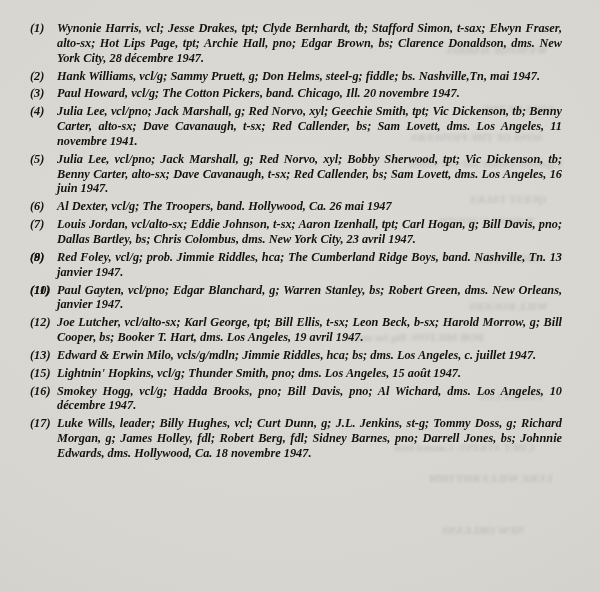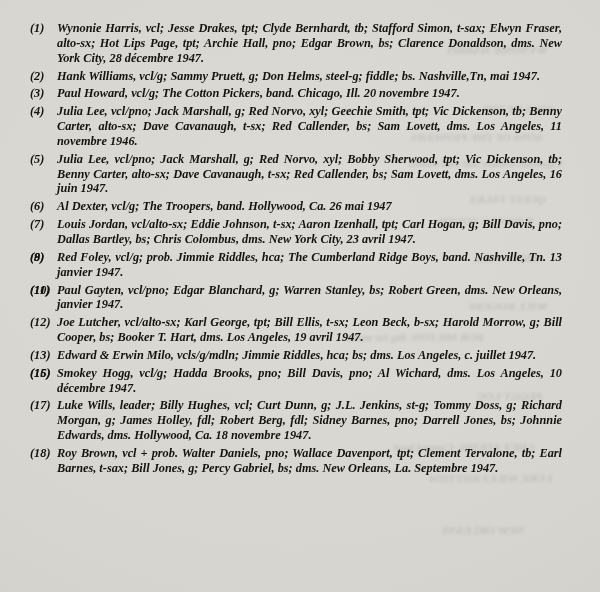--- a/index.html
+++ b/index.html
@@ -83,28 +83,27 @@
   <span class="ghost g8">BOB MILTON: Big fat mama</span>
   <span class="ghost g9">PEGGY LOU</span>
   <span class="ghost g10">CHET ATKINS: Canned heat</span>
   <span class="ghost g11">LUKE WILLS RHYTHM</span>
   <span class="ghost g12">NEW ORLEANS</span>
 
   <div class="entries">
     <p class="entry"><span class="num">(1)</span><span>Wynonie Harris, vcl; Jesse Drakes, tpt; Clyde Bernhardt, tb; Stafford Simon, t-sax; Elwyn Fraser, alto-sx; Hot Lips Page, tpt; Archie Hall, pno; Edgar Brown, bs; Clarence Donaldson, dms. New York City, 28 décembre 1947.</span></p>
     <p class="entry"><span class="num">(2)</span><span>Hank Williams, vcl/g; Sammy Pruett, g; Don Helms, steel-g; fiddle; bs. Nashville,Tn, mai 1947.</span></p>
     <p class="entry"><span class="num">(3)</span><span>Paul Howard, vcl/g; The Cotton Pickers, band. Chicago, Ill. 20 novembre 1947.</span></p>
-    <p class="entry"><span class="num">(4)</span><span>Julia Lee, vcl/pno; Jack Marshall, g; Red Norvo, xyl; Geechie Smith, tpt; Vic Dickenson, tb; Benny Carter, alto-sx; Dave Cavanaugh, t-sx; Red Callender, bs; Sam Lovett, dms. Los Angeles, 11 novembre 1946.</span></p>
+    <p class="entry"><span class="num">(4)</span><span>Julia Lee, vcl/pno; Jack Marshall, g; Red Norvo, xyl; Geechie Smith, tpt; Vic Dickenson, tb; Benny Carter, alto-sx; Dave Cavanaugh, t-sx; Red Callender, bs; Sam Lovett, dms. Los Angeles, 11 novembre 1941.</span></p>
     <p class="entry"><span class="num">(5)</span><span>Julia Lee, vcl/pno; Jack Marshall, g; Red Norvo, xyl; Bobby Sherwood, tpt; Vic Dickenson, tb; Benny Carter, alto-sx; Dave Cavanaugh, t-sx; Red Callender, bs; Sam Lovett, dms. Los Angeles, 16 juin 1947.</span></p>
     <p class="entry"><span class="num">(6)</span><span>Al Dexter, vcl/g; The Troopers, band. Hollywood, Ca. 26 mai 1947</span></p>
     <p class="entry"><span class="num">(7)</span><span>Louis Jordan, vcl/alto-sx; Eddie Johnson, t-sx; Aaron Izenhall, tpt; Carl Hogan, g; Bill Davis, pno; Dallas Bartley, bs; Chris Colombus, dms. New York City, 23 avril 1947.</span></p>
     <p class="entry"><span class="num">(8)</span></p>
     <p class="entry"><span class="num">(9)</span><span>Red Foley, vcl/g; prob. Jimmie Riddles, hca; The Cumberland Ridge Boys, band. Nashville, Tn. 13 janvier 1947.</span></p>
     <p class="entry"><span class="num">(10)</span></p>
     <p class="entry"><span class="num">(11)</span><span>Paul Gayten, vcl/pno; Edgar Blanchard, g; Warren Stanley, bs; Robert Green, dms. New Orleans, janvier 1947.</span></p>
     <p class="entry"><span class="num">(12)</span><span>Joe Lutcher, vcl/alto-sx; Karl George, tpt; Bill Ellis, t-sx; Leon Beck, b-sx; Harold Morrow, g; Bill Cooper, bs; Booker T. Hart, dms. Los Angeles, 19 avril 1947.</span></p>
     <p class="entry"><span class="num">(13)</span><span>Edward &amp; Erwin Milo, vcls/g/mdln; Jimmie Riddles, hca; bs; dms. Los Angeles, c. juillet 1947.</span></p>
-    <p class="entry"><span class="num">(15)</span></p>
+    <p class="entry"><span class="num">(15)</span><span>Lightnin' Hopkins, vcl/g; Thunder Smith, pno; dms. Los Angeles, 15 août 1947.</span></p>
     <p class="entry"><span class="num">(16)</span><span>Smokey Hogg, vcl/g; Hadda Brooks, pno; Bill Davis, pno; Al Wichard, dms. Los Angeles, 10 décembre 1947.</span></p>
     <p class="entry"><span class="num">(17)</span><span>Luke Wills, leader; Billy Hughes, vcl; Curt Dunn, g; J.L. Jenkins, st-g; Tommy Doss, g; Richard Morgan, g; James Holley, fdl; Robert Berg, fdl; Sidney Barnes, pno; Darrell Jones, bs; Johnnie Edwards, dms. Hollywood, Ca. 18 novembre 1947.</span></p>
-    <p class="entry"><span class="num">(18)</span><span>Roy Brown, vcl + prob. Walter Daniels, pno; Wallace Davenport, tpt; Clement Tervalone, tb; Earl Barnes, t-sax; Bill Jones, g; Percy Gabriel, bs; dms. New Orleans, La. Septembre 1947.</span></p>
   </div>
 </div>
 
 </body></html>

